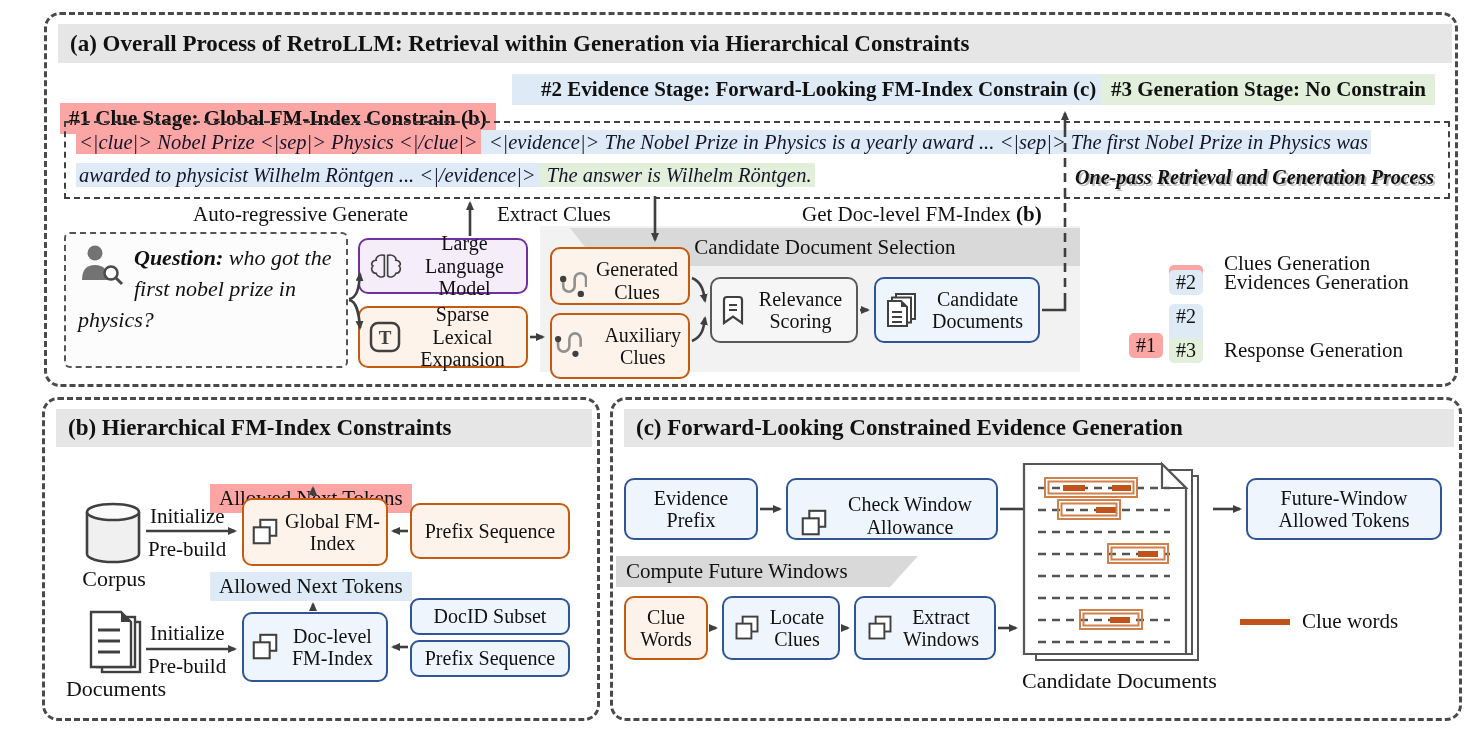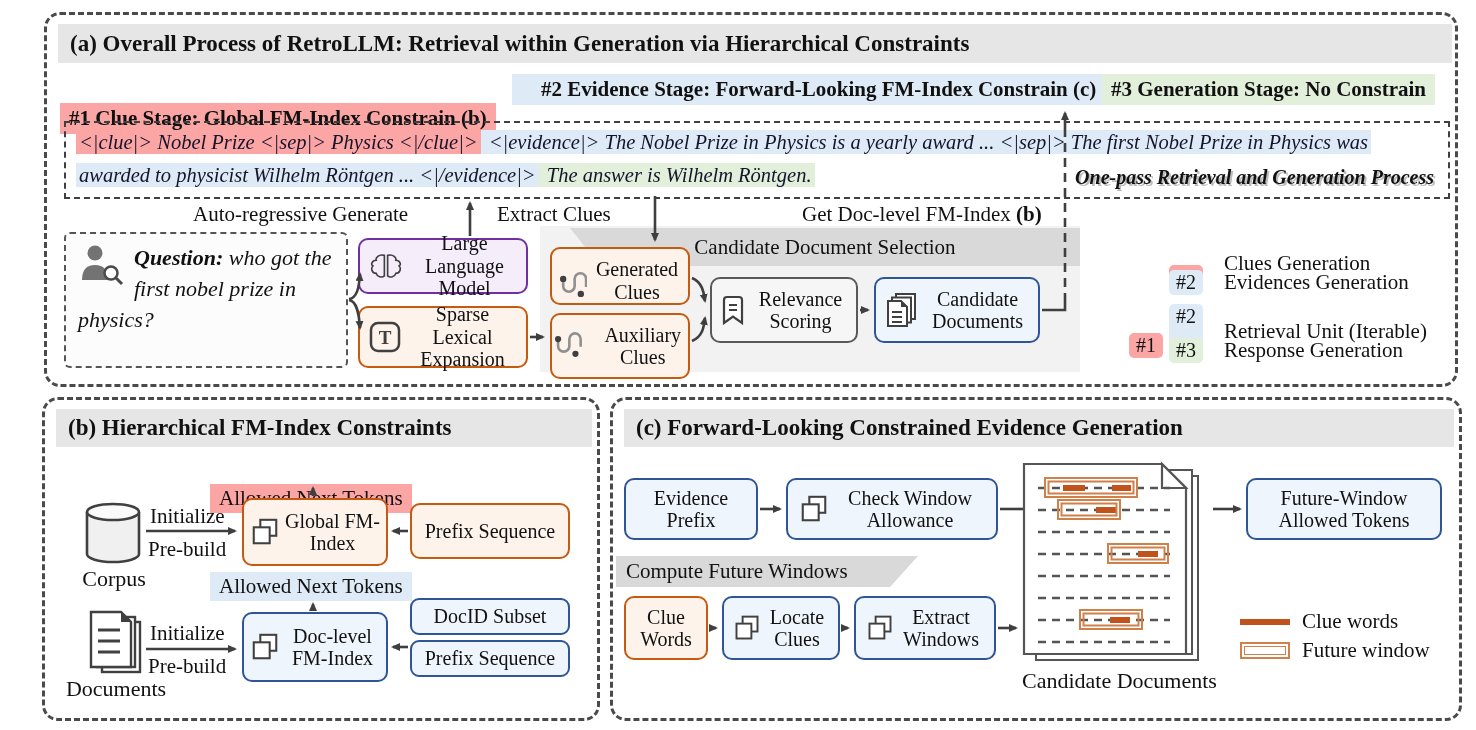--- a/index.html
+++ b/index.html
@@ -141,21 +141,20 @@
     <span class="badges">
         <span class="badge blue-bg">#2</span>
       </span>
     <span class="leglabelA">Evidences Generation</span>
   </div>
   <div class="legrowA" style="left:1085px;top:304px;">
     <span class="badges">
         <span class="badge peach-bg">#1</span>
         <span class="badge blue-bg">#2</span>
       </span>
-    <span class="leglabelA">Retrieval Unit (Iterable)</span>
   </div>
   <div class="legrowA" style="left:1085px;top:338px;">
     <span class="badges">
         <span class="badge green-bg">#3</span>
       </span>
     <span class="leglabelA">Response Generation</span>
   </div>
 
   <div class="panel" style="left:42px;top:397px;width:552px;height:318px;"></div>
   <div class="ptitle" style="left:56px;top:409px;width:524px;height:38px;">(b) Hierarchical FM-Index Constraints</div>
@@ -214,21 +213,21 @@
     <span class="lbl">Prefix Sequence</span>
   </div>
 
   <div class="panel" style="left:610px;top:397px;width:846px;height:318px;"></div>
   <div class="ptitle" style="left:624px;top:409px;width:818px;height:38px;">(c) Forward-Looking Constrained Evidence Generation</div>
 
   <div class="node blue" style="left:624px;top:478px;width:134px;height:62px;">
     <span class="lbl" style="width:90px;">Evidence Prefix</span>
   </div>
 
-  <div class="node blue" style="left:786px;top:478px;width:212px;height:62px;gap:6px;">
+  <div class="node blue" style="left:786px;top:478px;width:212px;height:62px;gap:6px;align-items:flex-end;">
     <svg width="30" height="30" viewBox="0 0 32 32">
       <rect x="11" y="3" width="17" height="17" fill="#fff" stroke="#404040" stroke-width="2.2"></rect>
       <rect x="4" y="11" width="17" height="17" fill="#fff" stroke="#404040" stroke-width="2.2"></rect>
     </svg>
     <span class="lbl" style="width:150px;">Check Window Allowance</span>
   </div>
 
   <div class="banner" style="left:616px;top:556px;width:292px;height:31px;clip-path:polygon(0 0,100% 0,calc(100% - 28px) 100%,0 100%);padding-left:10px;">Compute Future Windows</div>
 
   <div class="node orange" style="left:624px;top:596px;width:84px;height:64px;">
@@ -287,26 +286,20 @@
   <div class="node blue" style="left:1246px;top:478px;width:196px;height:62px;">
     <span class="lbl" style="width:150px;">Future-Window Allowed Tokens</span>
   </div>
 
   <div class="legrowC" style="left:1240px;top:609px;">
     <svg width="50" height="8">
         <rect x="0" y="1" width="50" height="6" fill="#C0531B"></rect>
       </svg>
     <span class="leglabelC">Clue words</span>
   </div>
-  <div class="legrowC" style="left:1240px;top:638px;">
-    <span class="fw-sample">
-        <span class="fw-sample-inner" style="display:block;"></span>
-      </span>
-    <span class="leglabelC">Future window</span>
-  </div>
 
   <svg class="overlay" width="1476" height="730" viewBox="0 0 1476 730">
     <defs>
       <marker id="ah" markerWidth="10" markerHeight="10" refX="7" refY="4" orient="auto" markerUnits="userSpaceOnUse">
         <path d="M0,0 L9,4 L0,8 z" fill="#3f3f3f"></path>
       </marker>
     </defs>
     <g stroke="#3f3f3f" stroke-width="2.6" fill="none">
 
       <path d="M349,299 C357,298 359,288 360,274" marker-end="url(#ah)"></path>

